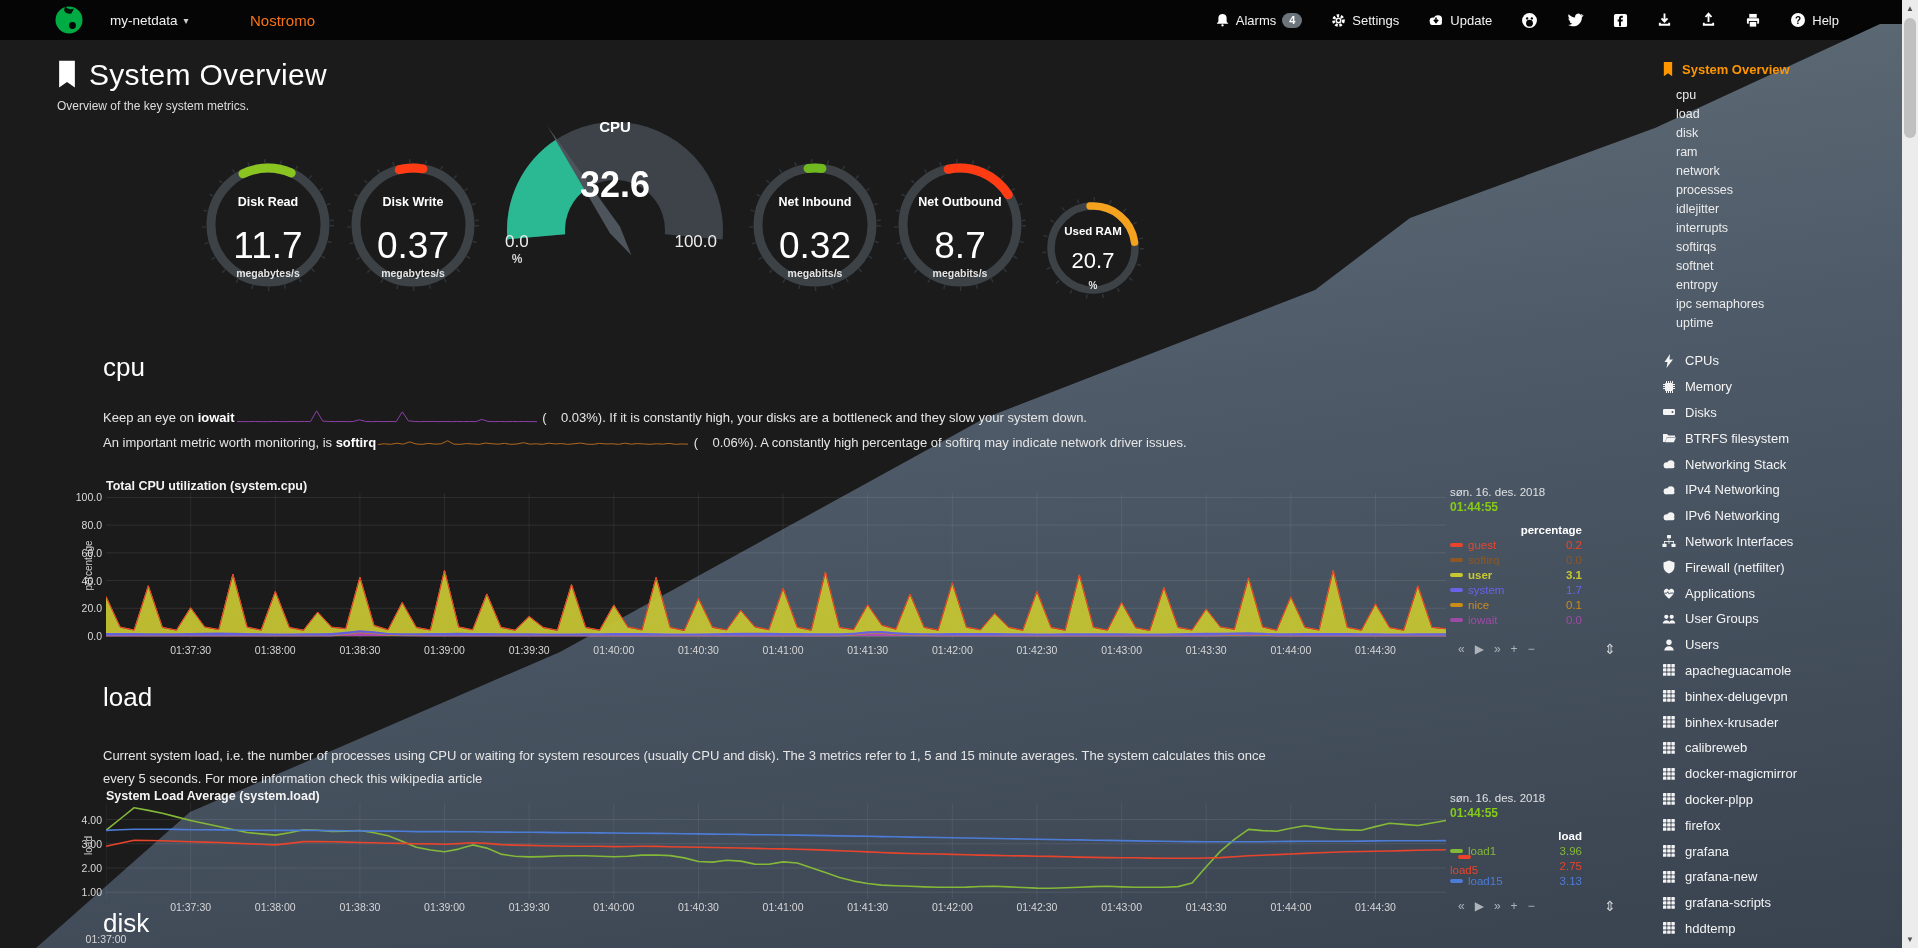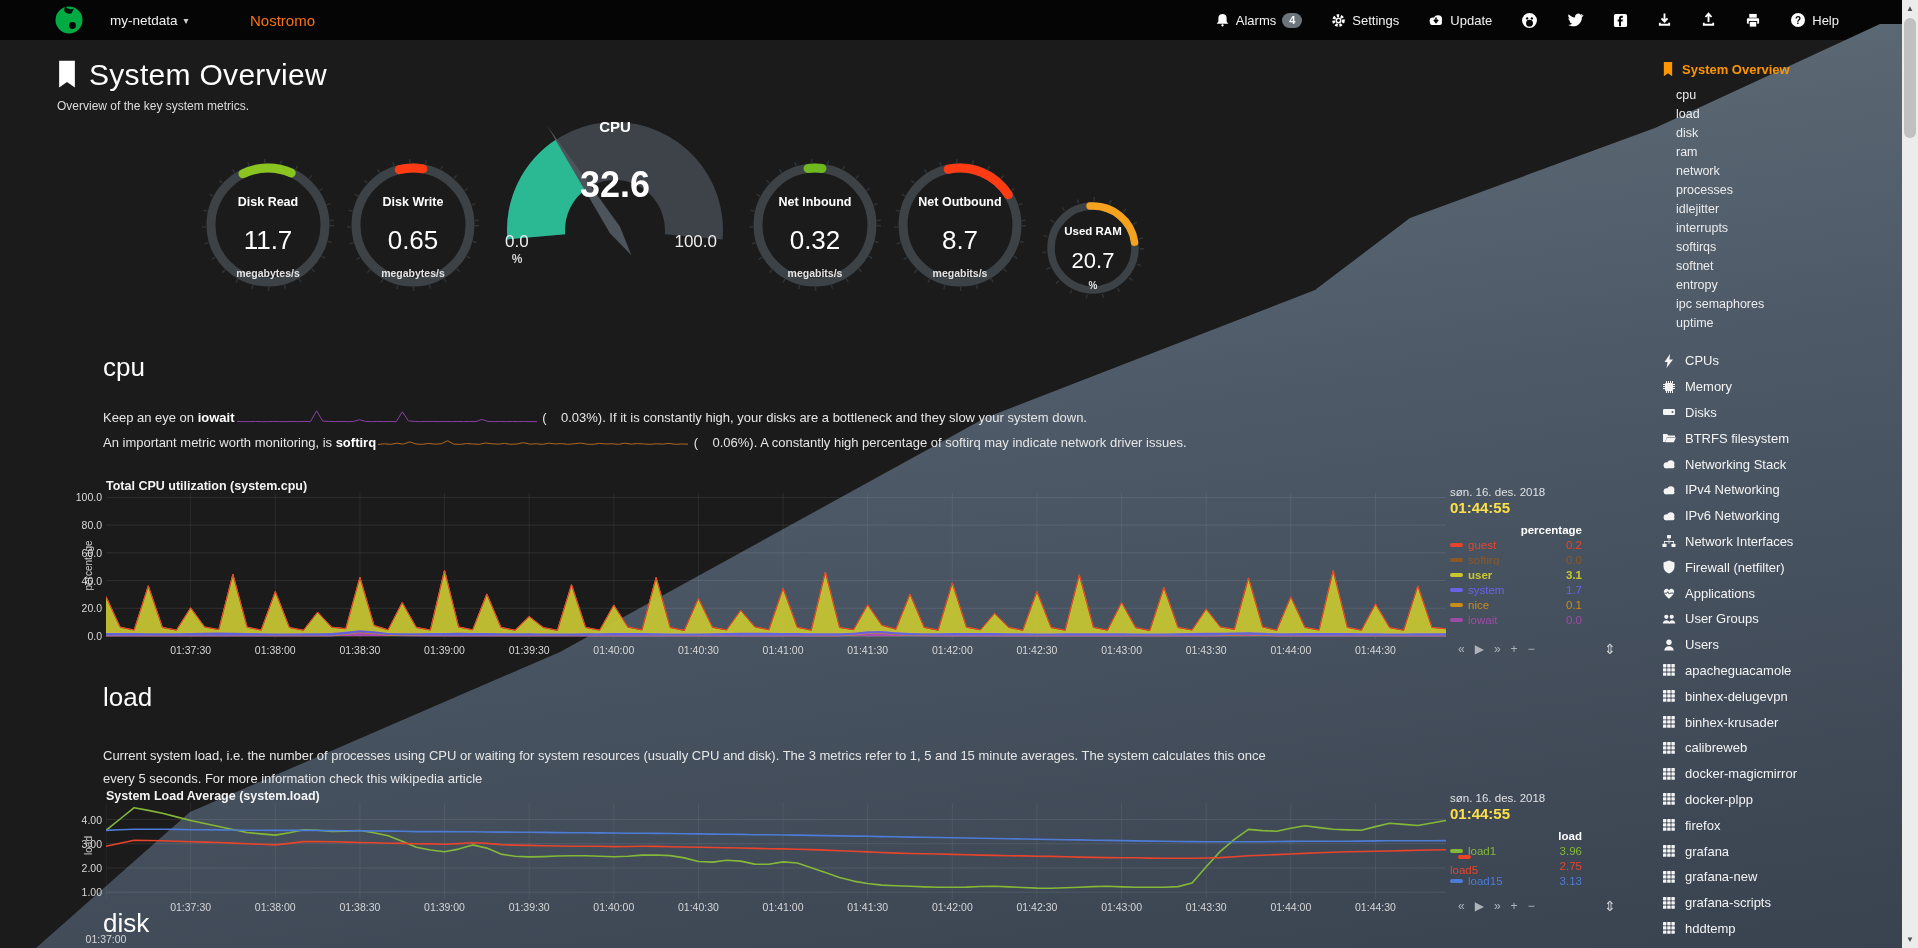--- a/index.html
+++ b/index.html
@@ -27,21 +27,21 @@
     clip-path:polygon(1880px 24px,1918px 24px,1918px 948px,36px 948px,190px 812px,560px 652px,
                       985px 418px,1315px 290px,1410px 218px,1655px 128px);}
   
   .page-title{position:absolute;left:56px;top:58px;display:flex;align-items:center;gap:11px;z-index:5;}
   .page-title .t{font-size:30px;color:#fdfdfd;letter-spacing:.3px;}
   .subtitle{position:absolute;left:57px;top:99px;font-size:12px;color:#dcdcdc;z-index:5;}
   
   .gauge{position:absolute;z-index:5;cursor:crosshair;}
   .gauge .g-title,.gauge .g-value,.gauge .g-unit{position:absolute;left:0;width:100%;text-align:center;}
   .gauge .g-title{font-size:12.5px;font-weight:bold;color:#fff;}
-  .gauge .g-value{font-size:26px;color:#fff;}
+  .gauge .g-value{font-size:37px;color:#fff;}
   .gauge .g-unit{font-size:10.5px;font-weight:bold;color:#e4e4e4;}
   .gauge.small .g-title{font-size:11.5px;}
   .gauge.small .g-value{font-size:22px;}
   .gauge.small .g-unit{font-size:10px;}
   
   #cpu-gauge{position:absolute;left:495px;top:118px;width:240px;height:150px;z-index:5;cursor:crosshair;}
   #cpu-gauge .cg-title{position:absolute;left:0;top:0;width:100%;text-align:center;
                        font-size:15px;font-weight:bold;color:#fff;}
   #cpu-gauge .cg-value{position:absolute;left:0;top:46px;width:100%;text-align:center;
                        font-size:36px;font-weight:bold;color:#fff;}
@@ -58,21 +58,21 @@
   
   .chart-title{position:absolute;font-size:12.5px;font-weight:bold;color:#f4f4f4;z-index:6;}
   .ylab{position:absolute;font-size:10px;color:#cfcfcf;transform:rotate(-90deg);transform-origin:center;z-index:6;}
   svg.plot{position:absolute;z-index:5;cursor:crosshair;}
   .yticks{position:absolute;z-index:6;}
   .yticks span{position:absolute;right:0;transform:translateY(-50%);font-size:10.5px;color:#dadada;}
   .xticks{position:absolute;z-index:6;}
   .xticks span{position:absolute;transform:translateX(-50%);font-size:10.5px;color:#d6d6d6;}
   .legend{position:absolute;width:132px;z-index:6;font-size:11.5px;}
   .leg-date{color:#dfe2e4;font-size:11.5px;line-height:14px;}
-  .leg-time{color:#fde047;font-weight:bold;font-size:15px;line-height:17px;}
+  .leg-time{color:#84cc16;font-weight:bold;font-size:12px;line-height:17px;}
   .leg-unit{text-align:right;color:#fff;font-weight:bold;margin-top:7px;line-height:14px;}
   .leg-row{display:flex;justify-content:space-between;align-items:center;height:15px;cursor:pointer;}
   .leg-name{display:flex;align-items:center;gap:5px;}
   .leg-swatch{display:inline-block;width:13px;height:4px;border-radius:2px;}
   .leg-row.dim{opacity:.8;}
   .leg-row.bold{font-weight:bold;}
   .toolbar{position:absolute;z-index:6;display:flex;gap:10px;align-items:center;
            color:#aeb4b9;font-size:12px;}
   .toolbar span{cursor:pointer;}
   .resize-h{position:absolute;z-index:6;color:#cfd3d6;font-size:14px;cursor:ns-resize;}
@@ -195,21 +195,21 @@
   <div id="gauges">
       <div class="gauge" style="left: 201px; top: 158px; width: 134px; height: 134px;"><svg width="134" height="134">
           <circle cx="67" cy="67" r="64" fill="none" stroke="#2f3337" stroke-width="4" stroke-dasharray="1.5 15"></circle>
           <circle cx="67" cy="67" r="57" fill="none" stroke="#3d4247" stroke-width="9"></circle>
           <path d="M42.01284463302259 15.768739360947478 A57 57 0 0 1 90.1839886553206 14.927908914371748" fill="none" stroke="#8ac421" stroke-width="9" stroke-linecap="round"></path>
         </svg><div class="g-title" style="top: 36.85px;">Disk Read</div><div class="g-value" style="top: 67px;">11.7</div><div class="g-unit" style="top: 108.54px;">megabytes/s</div></div>
       <div class="gauge" style="left: 346px; top: 158px; width: 134px; height: 134px;"><svg width="134" height="134">
           <circle cx="67" cy="67" r="64" fill="none" stroke="#2f3337" stroke-width="4" stroke-dasharray="1.5 15"></circle>
           <circle cx="67" cy="67" r="57" fill="none" stroke="#3d4247" stroke-width="9"></circle>
           <path d="M53.210451950818936 11.6931436022682 A57 57 0 0 1 76.89794612701503 10.865958078304146" fill="none" stroke="#ff3b14" stroke-width="9" stroke-linecap="round"></path>
-        </svg><div class="g-title" style="top: 36.85px;">Disk Write</div><div class="g-value" style="top: 67px;">0.65</div><div class="g-unit" style="top: 108.54px;">megabytes/s</div></div>
+        </svg><div class="g-title" style="top: 36.85px;">Disk Write</div><div class="g-value" style="top: 67px;">0.37</div><div class="g-unit" style="top: 108.54px;">megabytes/s</div></div>
       <div class="gauge" style="left: 748px; top: 158px; width: 134px; height: 134px;"><svg width="134" height="134">
           <circle cx="67" cy="67" r="64" fill="none" stroke="#2f3337" stroke-width="4" stroke-dasharray="1.5 15"></circle>
           <circle cx="67" cy="67" r="57" fill="none" stroke="#3d4247" stroke-width="9"></circle>
           <path d="M60.0534474259066 10.424869356444646 A57 57 0 0 1 73.9465525740934 10.424869356444646" fill="none" stroke="#6fb81e" stroke-width="9" stroke-linecap="round"></path>
         </svg><div class="g-title" style="top: 36.85px;">Net Inbound</div><div class="g-value" style="top: 67px;">0.32</div><div class="g-unit" style="top: 108.54px;">megabits/s</div></div>
       <div class="gauge" style="left: 893px; top: 158px; width: 134px; height: 134px;"><svg width="134" height="134">
           <circle cx="67" cy="67" r="64" fill="none" stroke="#2f3337" stroke-width="4" stroke-dasharray="1.5 15"></circle>
           <circle cx="67" cy="67" r="57" fill="none" stroke="#3d4247" stroke-width="9"></circle>
           <path d="M55.149033623387716 11.245586758173076 A57 57 0 0 1 115.33874148091627 36.794601938707316" fill="none" stroke="#ff3b14" stroke-width="9" stroke-linecap="round"></path>
         </svg><div class="g-title" style="top: 36.85px;">Net Outbound</div><div class="g-value" style="top: 67px;">8.7</div><div class="g-unit" style="top: 108.54px;">megabits/s</div></div>

